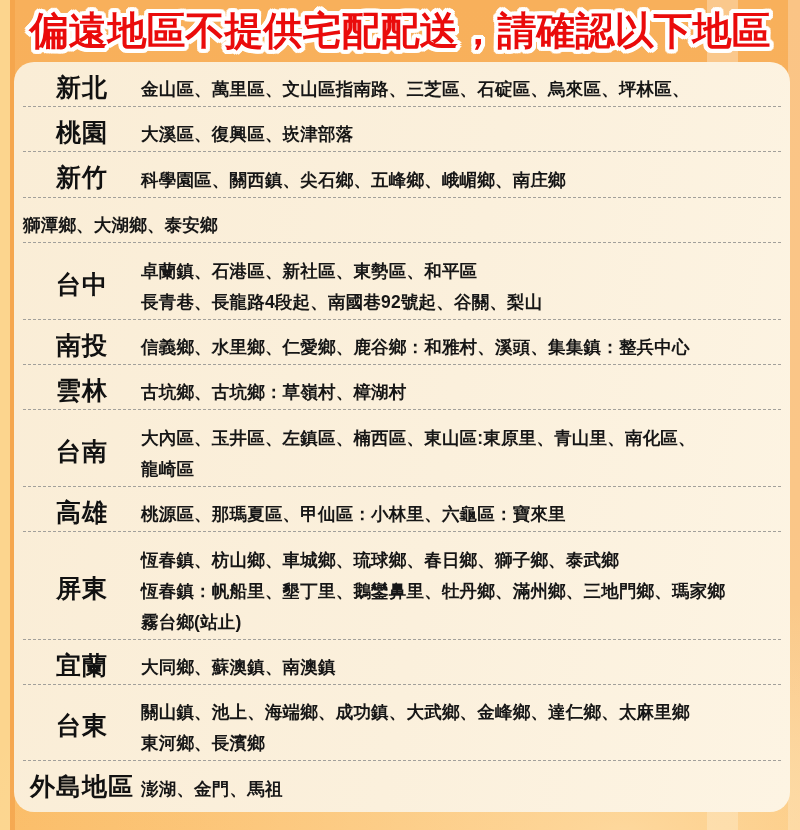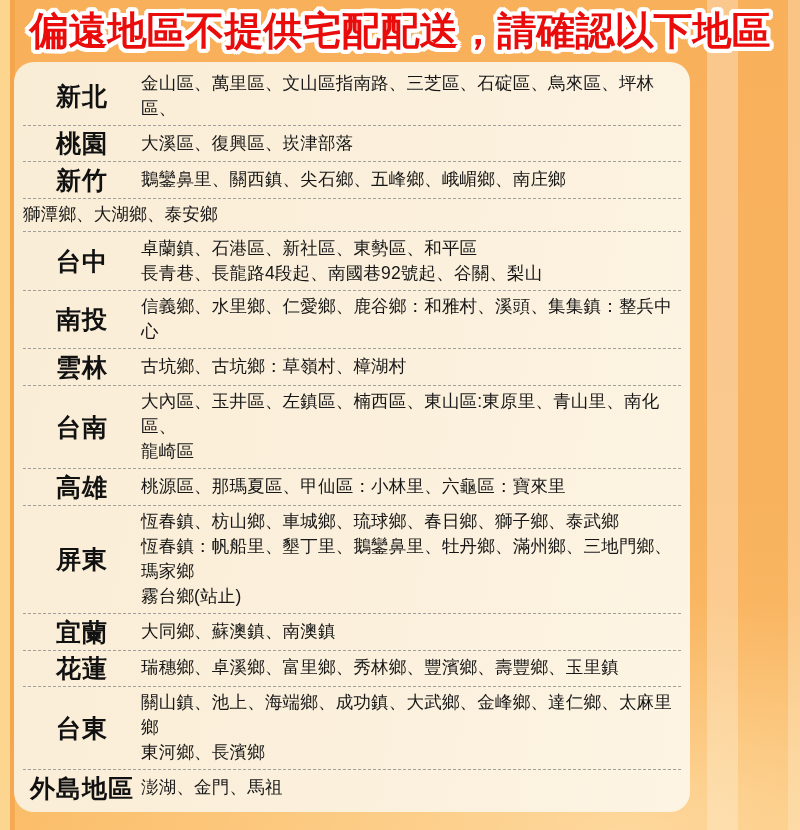--- a/index.html
+++ b/index.html
@@ -20,41 +20,42 @@
   .page-title{
     position:absolute;top:4px;left:0;right:0;text-align:center;
     font-size:39px;font-weight:900;color:#EA0B0B;letter-spacing:0px;white-space:nowrap;
     text-shadow:
       -3px -3px 0 #fff, 3px -3px 0 #fff, -3px 3px 0 #fff, 3px 3px 0 #fff,
       -4px 0 0 #fff, 4px 0 0 #fff, 0 -4px 0 #fff, 0 4px 0 #fff,
       -4px 2px 0 #fff, 4px 2px 0 #fff, -4px -2px 0 #fff, 4px -2px 0 #fff,
       -2px 4px 0 #fff, 2px 4px 0 #fff, -2px -4px 0 #fff, 2px -4px 0 #fff;
   }
   .notice-card{
-    position:absolute;left:14px;top:62px;width:676px;height:750px;
+    position:absolute;left:14px;top:62px;width:776px;height:750px;
     border-radius:20px;box-sizing:border-box;
     background:linear-gradient(100deg,#FAEDD6 0%,#FBF0DC 55%,#FDF4E3 100%);
     padding:6px 9px 6px 9px;
     display:flex;flex-direction:column;justify-content:space-between;
   }
   .table-row{
     display:flex;align-items:center;
     border-bottom:1px dashed #A2A09B;
     padding:3px 0 4px 0;flex:0 0 auto;
   }
   .table-row:last-child{border-bottom:none;}
   .region-label{
     flex:0 0 118px;text-align:center;
     font-size:25px;font-weight:700;color:#111;line-height:28px;
     letter-spacing:1px;
   }
   .region-areas{flex:1 1 auto;min-width:0;padding-right:2px;}
   .area-line{
-    font-size:17.5px;font-weight:400;color:#161616;line-height:25px;
+    font-size:17.5px;font-weight:700;color:#161616;line-height:25px;
     letter-spacing:0.2px;
+    margin-top:6px;
   }
 </style>
 </head>
 <body>
 
 <div class="bg-stripe s1"></div>
 <div class="bg-stripe s2"></div>
 <div class="bg-stripe s3"></div>
 <div class="bg-stripe s4"></div>
 <div class="bg-glow"></div>
@@ -73,21 +74,21 @@
   <div class="table-row">
     <div class="region-label">桃園</div>
     <div class="region-areas">
       <div class="area-line">大溪區、復興區、崁津部落</div>
     </div>
   </div>
 
   <div class="table-row">
     <div class="region-label">新竹</div>
     <div class="region-areas">
-      <div class="area-line">鵝鑾鼻里、關西鎮、尖石鄉、五峰鄉、峨嵋鄉、南庄鄉</div>
+      <div class="area-line">科學園區、關西鎮、尖石鄉、五峰鄉、峨嵋鄉、南庄鄉</div>
     </div>
   </div>
 
   <div class="table-row">
     <div class="region-areas">
       <div class="area-line">獅潭鄉、大湖鄉、泰安鄉</div>
     </div>
   </div>
 
   <div class="table-row">
@@ -137,26 +138,20 @@
     </div>
   </div>
 
   <div class="table-row">
     <div class="region-label">宜蘭</div>
     <div class="region-areas">
       <div class="area-line">大同鄉、蘇澳鎮、南澳鎮</div>
     </div>
   </div>
 
-  <div class="table-row">
-    <div class="region-label">花蓮</div>
-    <div class="region-areas">
-      <div class="area-line">瑞穗鄉、卓溪鄉、富里鄉、秀林鄉、豐濱鄉、壽豐鄉、玉里鎮</div>
-    </div>
-  </div>
 
   <div class="table-row">
     <div class="region-label">台東</div>
     <div class="region-areas">
       <div class="area-line">關山鎮、池上、海端鄉、成功鎮、大武鄉、金峰鄉、達仁鄉、太麻里鄉</div>
       <div class="area-line">東河鄉、長濱鄉</div>
     </div>
   </div>
 
   <div class="table-row">

